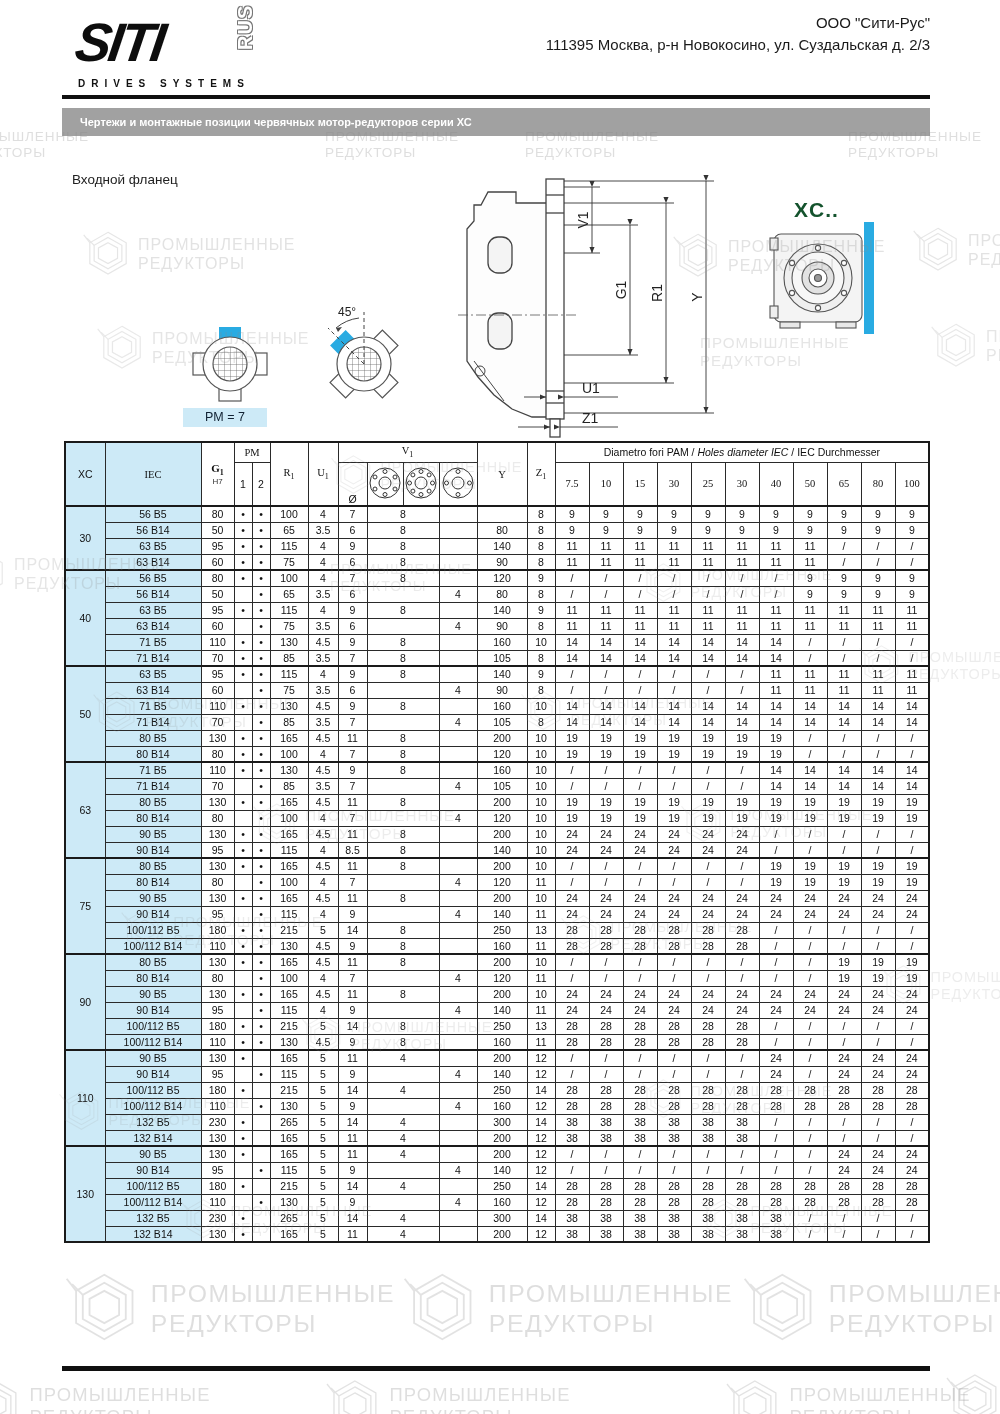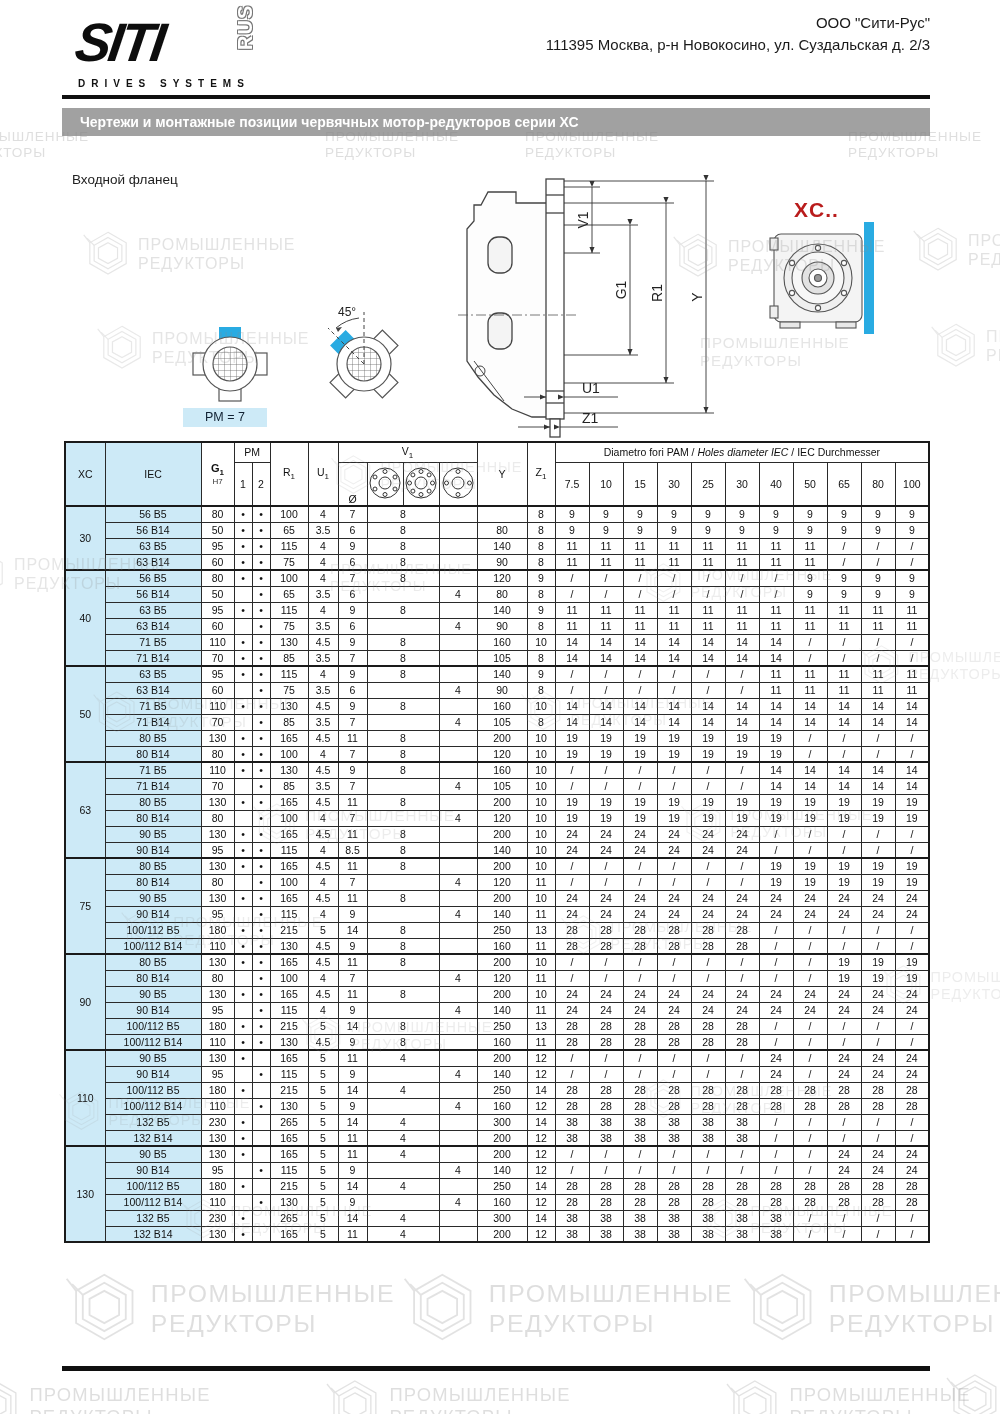--- a/index.html
+++ b/index.html
@@ -9,39 +9,39 @@
   .logo{position:absolute;left:76px;top:16px;width:220px;height:80px;}
   .logo-siti{font-style:italic;font-weight:900;font-size:54px;letter-spacing:-3px;
              transform:skewX(-8deg);line-height:52px;color:#0d0d0d;}
   .logo-rus{position:absolute;left:158px;top:6px;font-weight:900;font-size:20px;color:#fff;
             letter-spacing:1px;transform:rotate(-90deg) translate(-28px,0);transform-origin:left top;
             text-shadow:1px 1px 0 #777,-1px -1px 0 #777,1px -1px 0 #777,-1px 1px 0 #777;}
   .logo-ds{position:absolute;left:2px;top:62px;font-size:10px;font-weight:bold;letter-spacing:6px;}
   .company{position:absolute;right:70px;top:12px;text-align:right;font-size:15px;line-height:22px;color:#1a1a1a;}
   .rule{position:absolute;left:62px;width:868px;background:#101010;}
   .titlebar{position:absolute;left:62px;top:108px;width:868px;height:28px;background:#a1a1a1;}
-  .titlebar span{display:block;padding-left:18px;line-height:28px;font-size:14px;font-weight:bold;color:#fff;}
+  .titlebar span{display:block;padding-left:18px;line-height:28px;font-size:11px;font-weight:bold;color:#fff;}
   .flange-caption{position:absolute;left:72px;top:172px;font-size:13.5px;color:#222;}
   .pm-box{position:absolute;width:84px;height:19px;background:#cdeaf7;text-align:center;
           font-size:12.5px;line-height:19px;color:#123;}
-  .xc-caption{position:absolute;left:794px;top:198px;font-size:21px;font-weight:bold;color:#b91c1c;letter-spacing:1px;}
+  .xc-caption{position:absolute;left:794px;top:198px;font-size:21px;font-weight:bold;color:#14532d;letter-spacing:1px;}
   
   .draw{position:absolute;}
   .draw svg{display:block;}
   
   table.main{position:absolute;left:64px;top:441px;border-collapse:collapse;table-layout:fixed;
              width:864px;border:2px solid #1a1a1a;background:#fff;}
   table.main td,table.main th{border:1px solid #2a2a2a;padding:0;text-align:center;
              font-size:10.5px;font-weight:normal;color:#111;overflow:hidden;white-space:nowrap;}
   thead tr.h1{height:20px;}
   thead tr.h2{height:44px;}
   tbody tr{height:16px;}
   .bg-blue{background:#cdeaf7;}
   th .sub{font-size:8px;vertical-align:sub;}
-  .hdr-b{font-weight:bold;font-size:11px;}
+  .hdr-b{font-weight:bold;font-size:11px;font-family:Liberation Serif, serif;}
   .xc-hdr{font-weight:bold;font-size:15px;}
   .g1note{font-size:8px;color:#333;line-height:8px;}
   .pam-title{font-size:11px;text-align:center;}
   .pam-title i{font-style:italic;}
   td.xc-cell{background:#cdeaf7;font-weight:bold;font-size:16px;}
   td.iec-cell{background:#cdeaf7;text-align:left;padding-left:5px;font-size:10px;}
   tr.group-start td{border-top:2px solid #1a1a1a;}
   td.dot{font-size:9px;}
   
   .wm{position:absolute;display:flex;align-items:center;gap:4px;pointer-events:none;z-index:6;}

